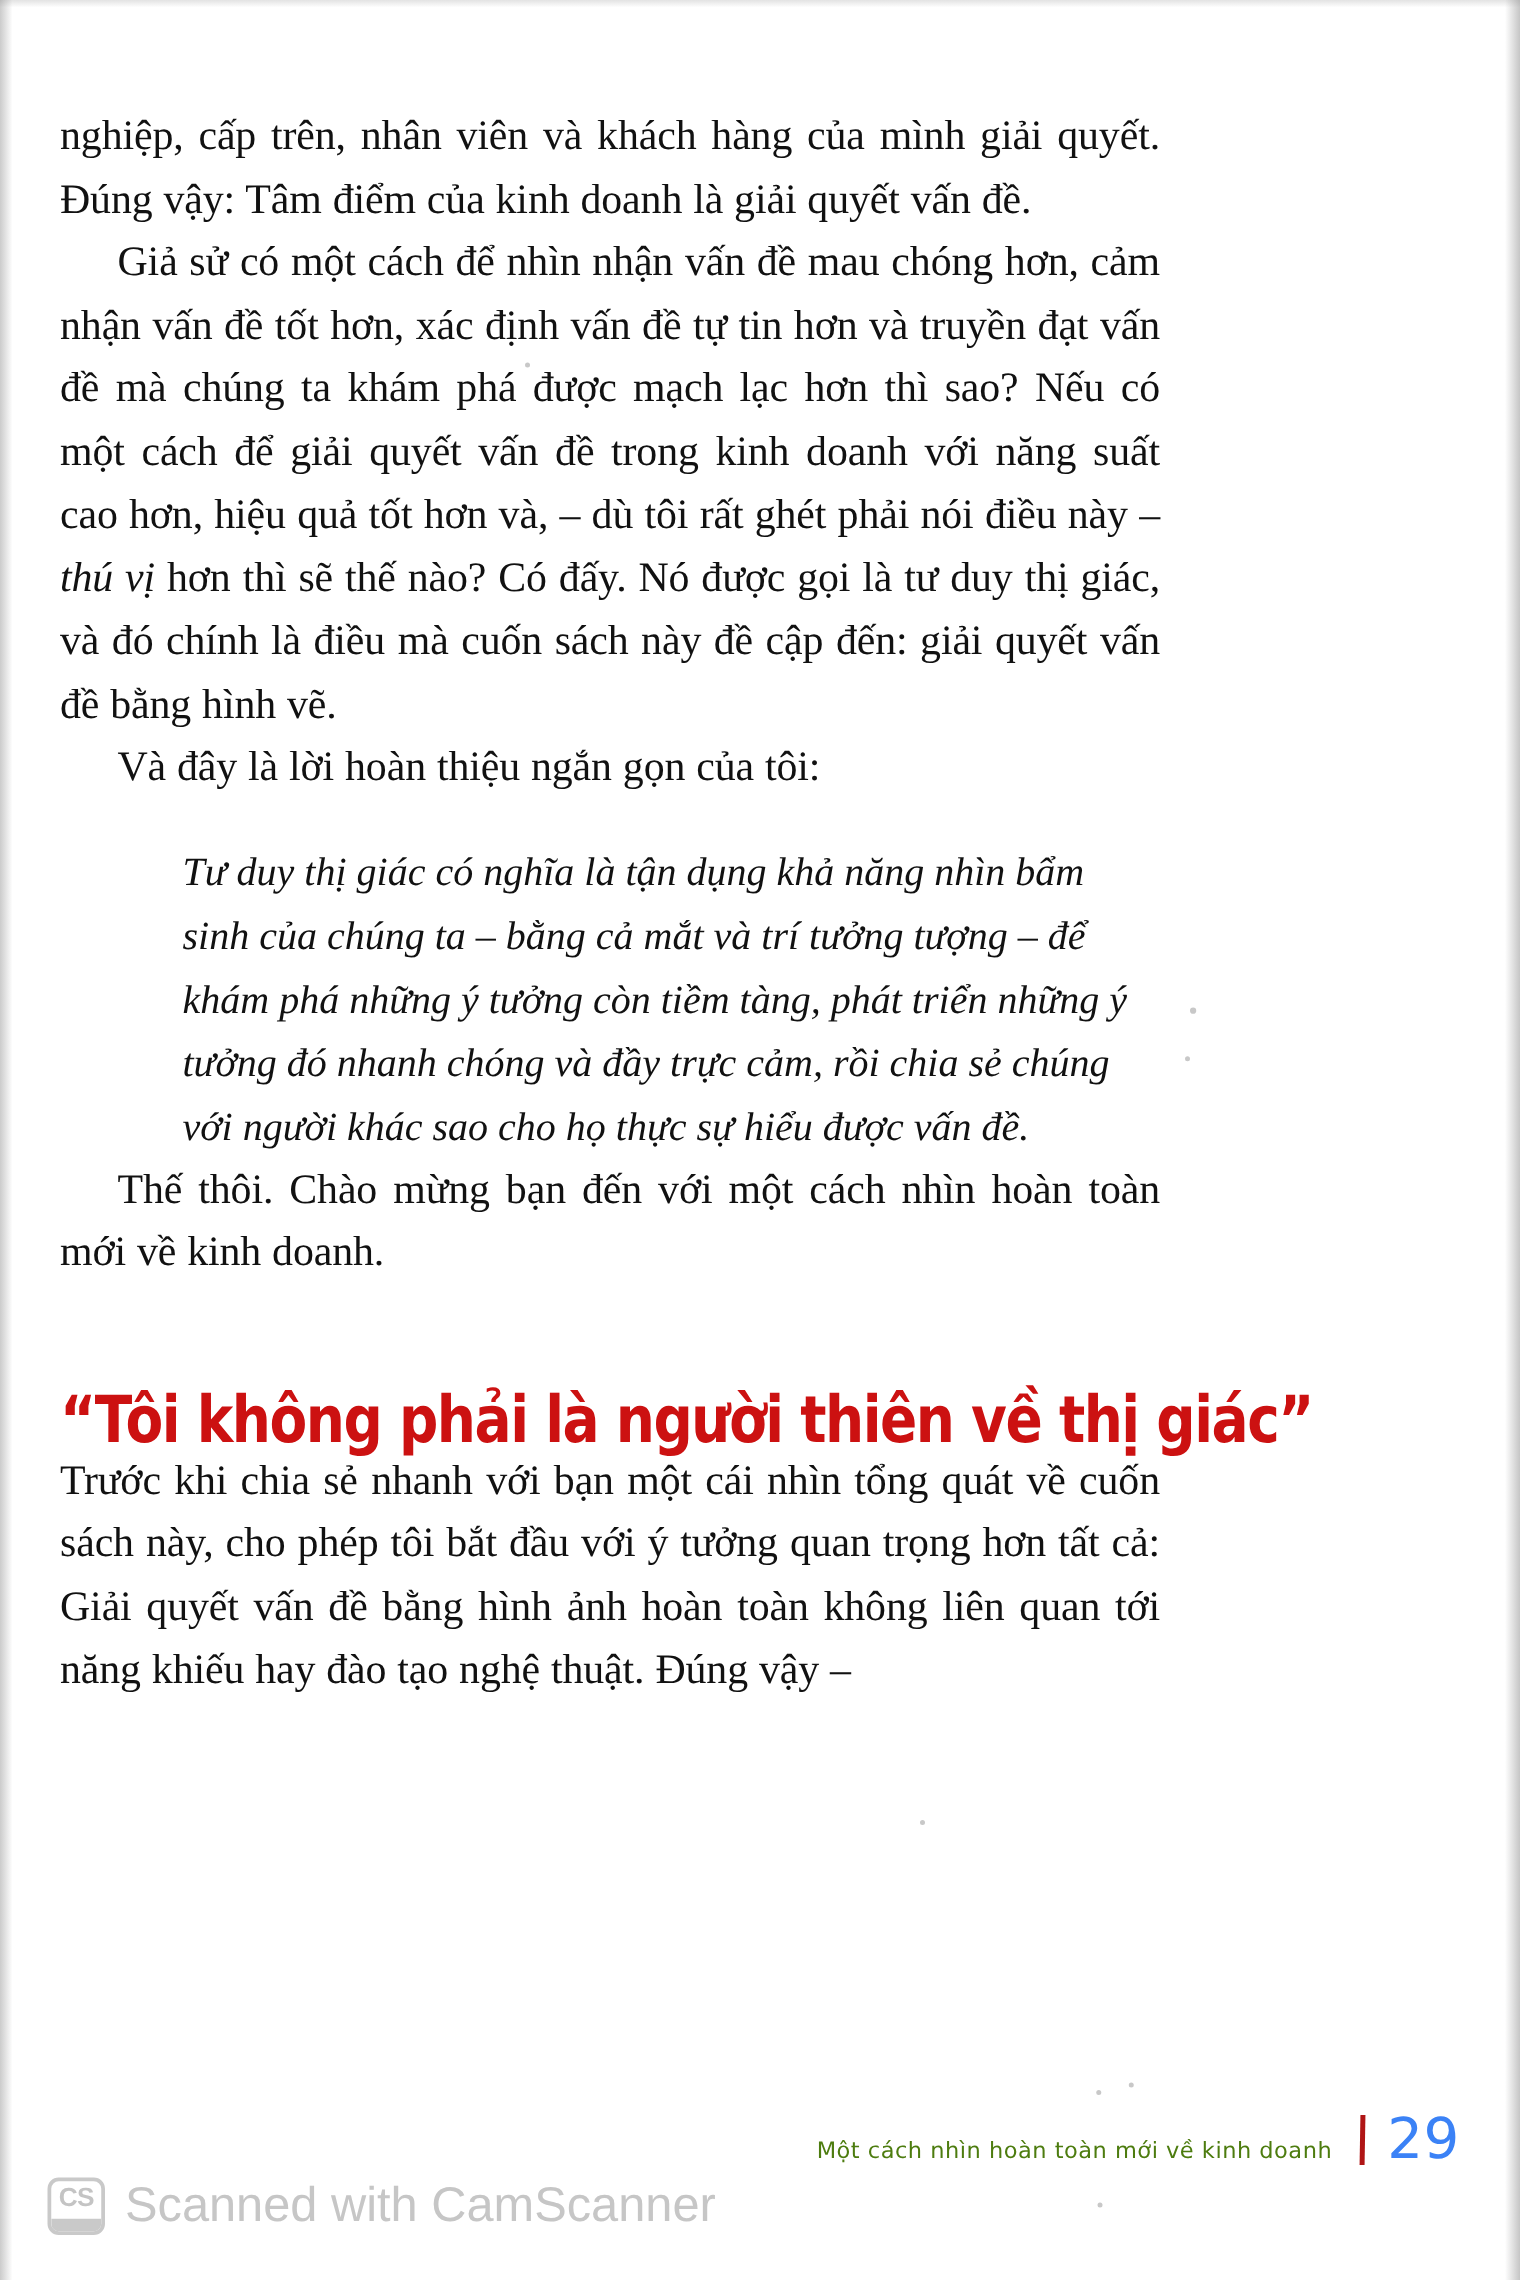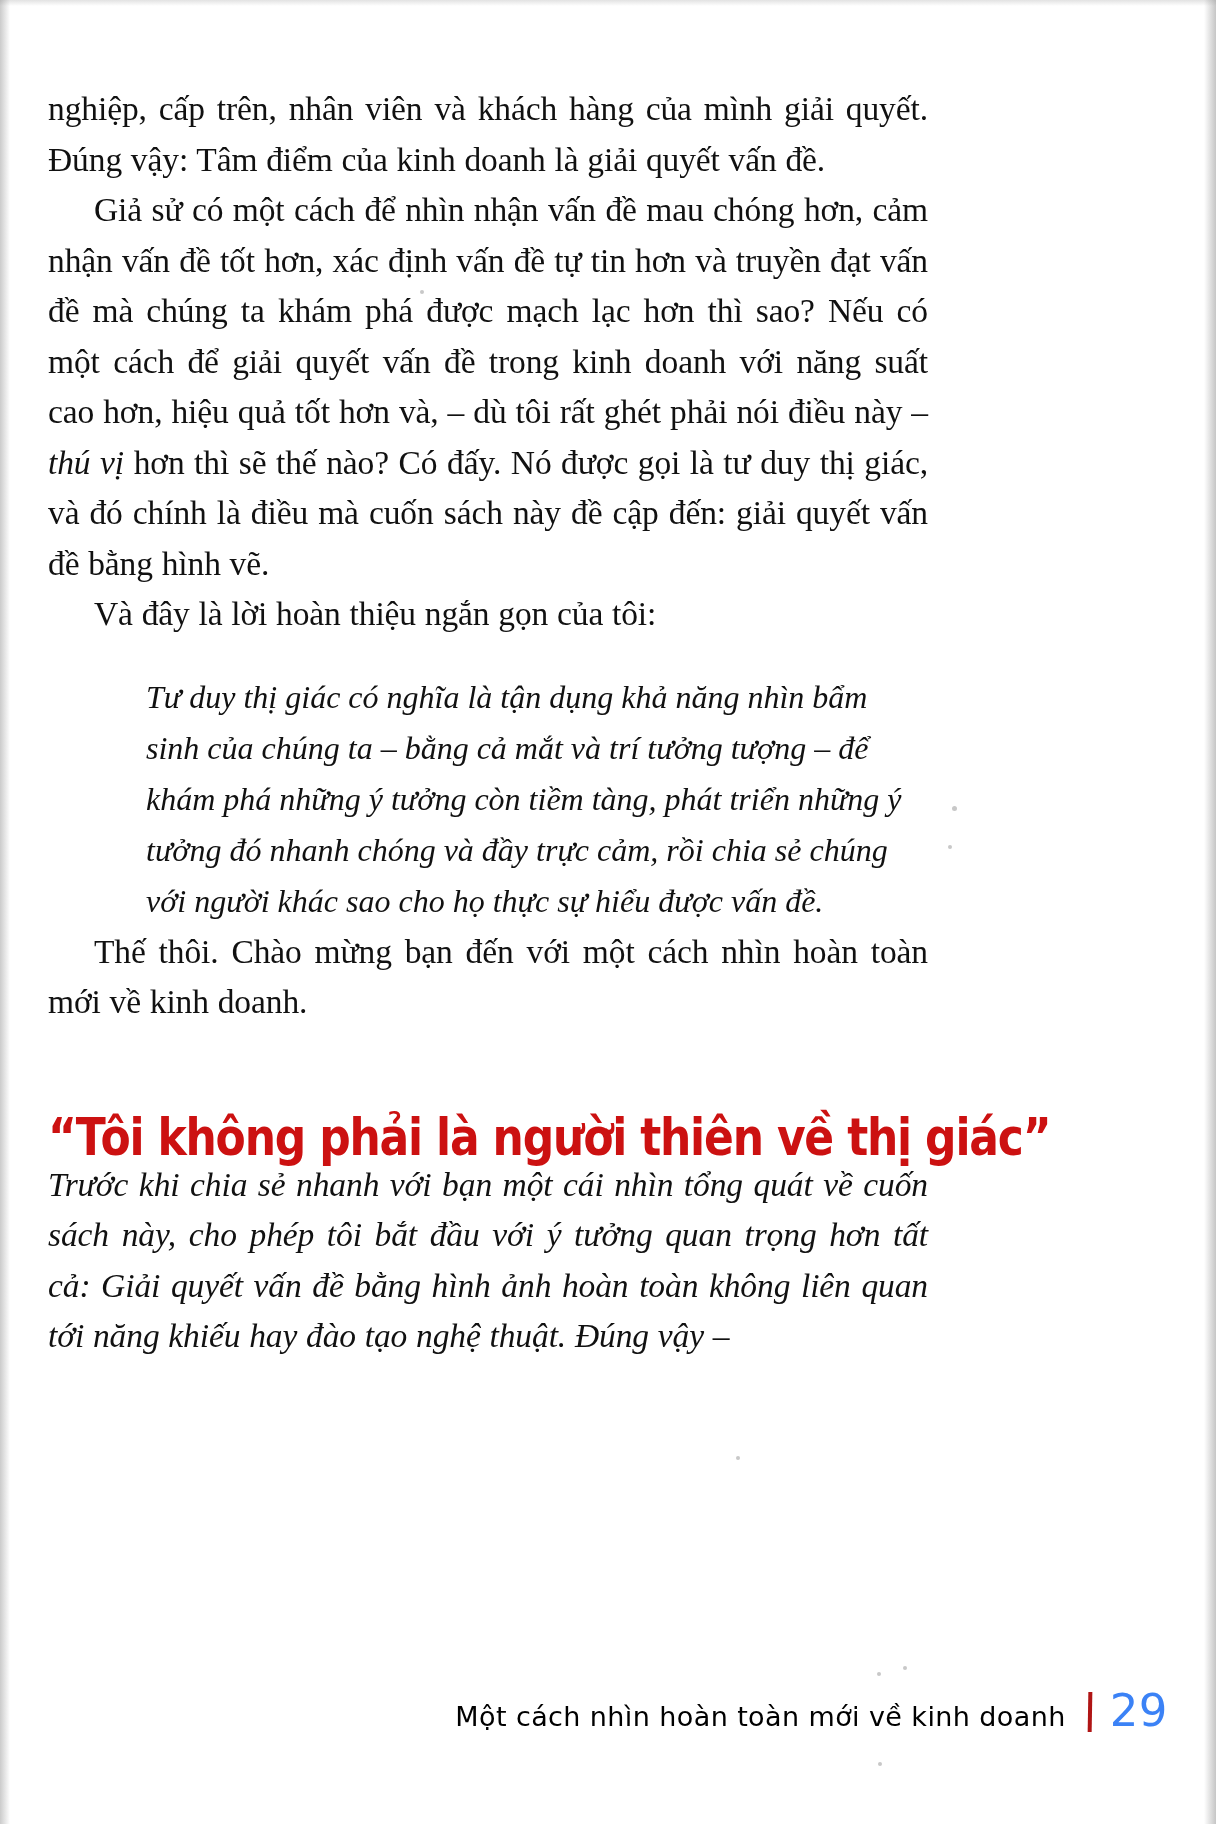--- a/index.html
+++ b/index.html
@@ -91,38 +91,37 @@
     line-height: 56px;
     color: #cc1111;
     letter-spacing: -1.2px;
     transform: scaleY(1.18);
     transform-origin: left top;
     white-space: nowrap;
   }
 
   .post-heading-par {
     margin-top: 44px;
-    font-style: italic;
   }
 
   
   .footer {
     position: absolute;
     left: 64px;
     right: 48px;
     top: 1684px;
     display: flex;
     align-items: baseline;
     justify-content: flex-end;
     font-family: "DejaVu Sans", sans-serif;
   }
   .footer-title {
-    font-size: 27px;
+    font-size: 18px;
     letter-spacing: 0.4px;
-    color: #000000;
+    color: #4d7c0f;
     white-space: nowrap;
   }
   .footer-rule {
     display: inline-block;
     width: 4px;
     height: 40px;
     background: #b01515;
     margin: 0 18px 0 22px;
     transform: translateY(6px) rotate(1deg);
   }
@@ -222,14 +221,21 @@
     <p class="body-par post-heading-par">Trước khi chia sẻ nhanh với bạn một cái nhìn tổng quát về cuốn sách này, cho phép tôi bắt đầu với ý tưởng quan trọng hơn tất cả: Giải quyết vấn đề bằng hình ảnh hoàn toàn không liên quan tới năng khiếu hay đào tạo nghệ thuật. Đúng vậy –</p>
 
   </div>
 
   <div class="footer">
     <span class="footer-title">Một cách nhìn hoàn toàn mới về kinh doanh</span>
     <span class="footer-rule"></span>
     <span class="footer-page">29</span>
   </div>
 
+  <div class="watermark">
+    <span class="cs-logo">
+      <span class="cs-text">CS</span>
+      <span class="cs-bar"></span>
+    </span>
+    <span class="watermark-text">Scanned with CamScanner</span>
+  </div>
 
 </div>
 
 </body></html>

